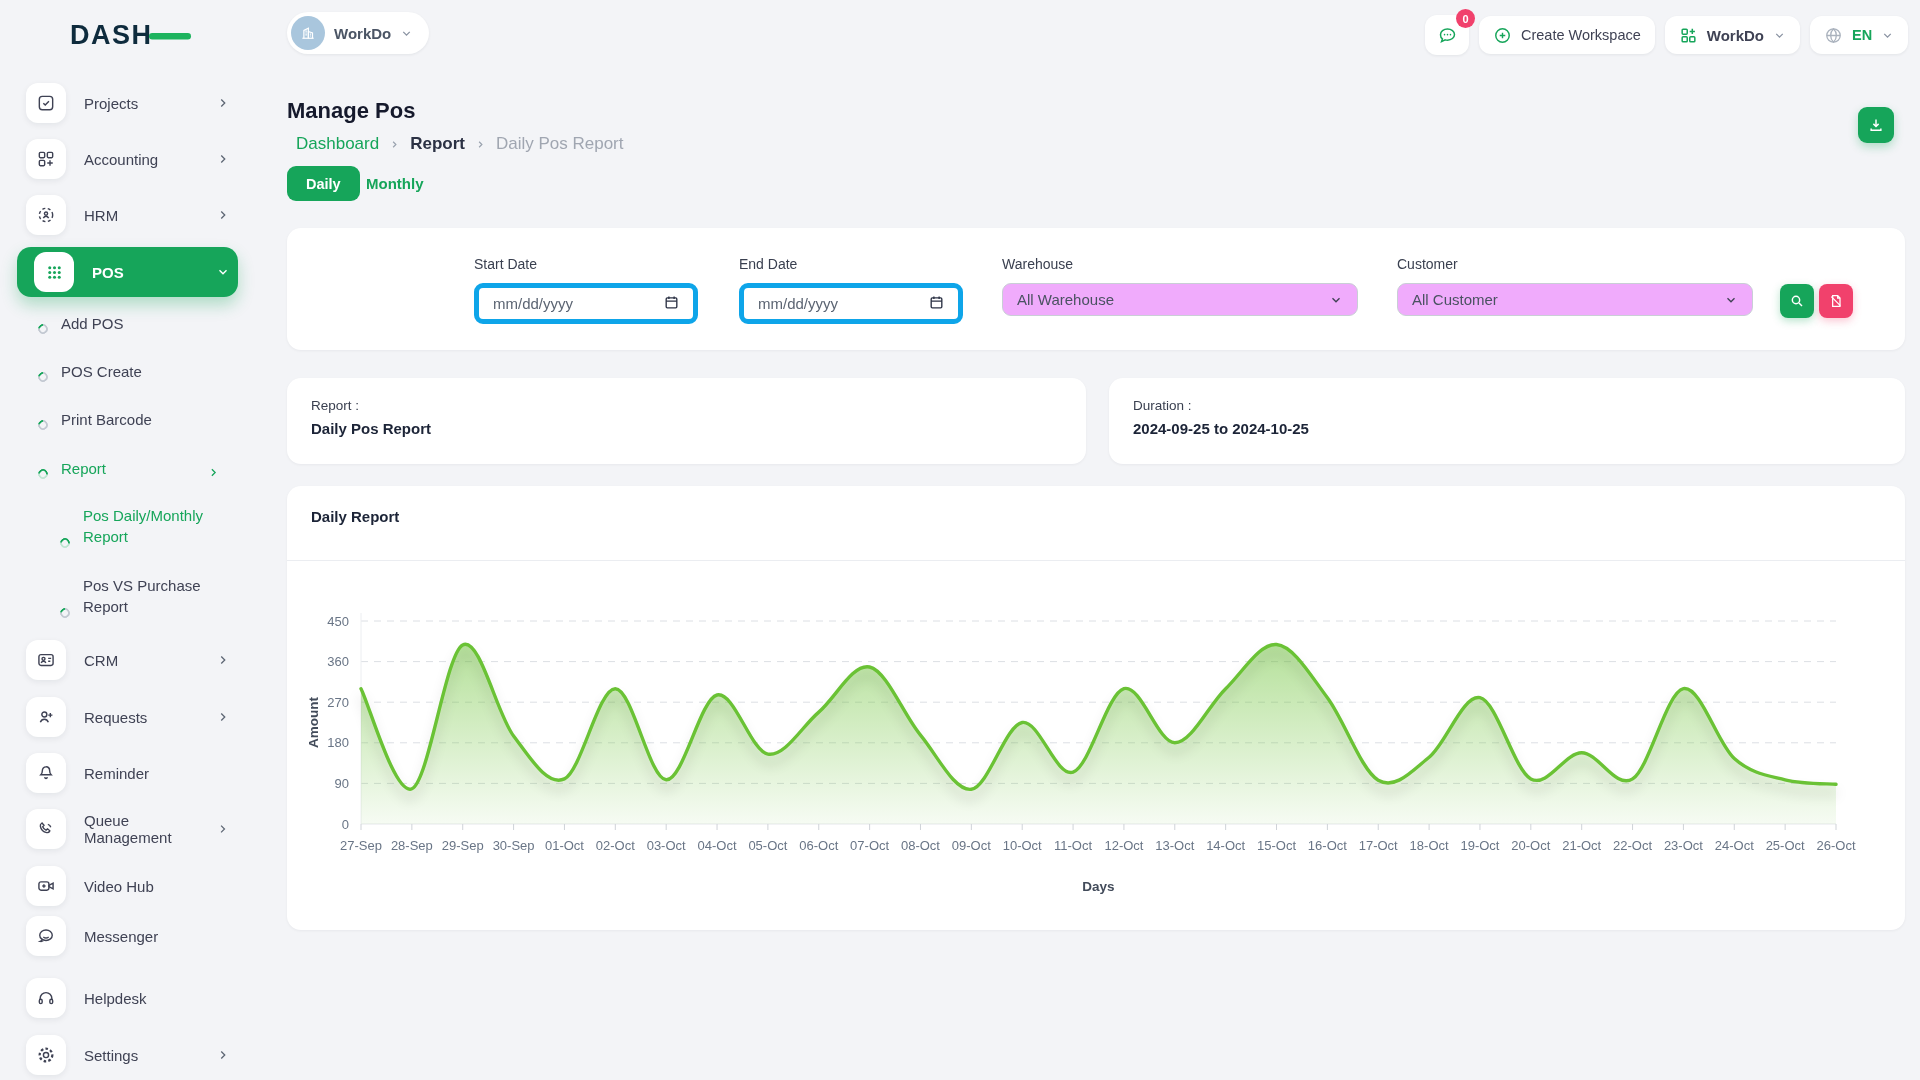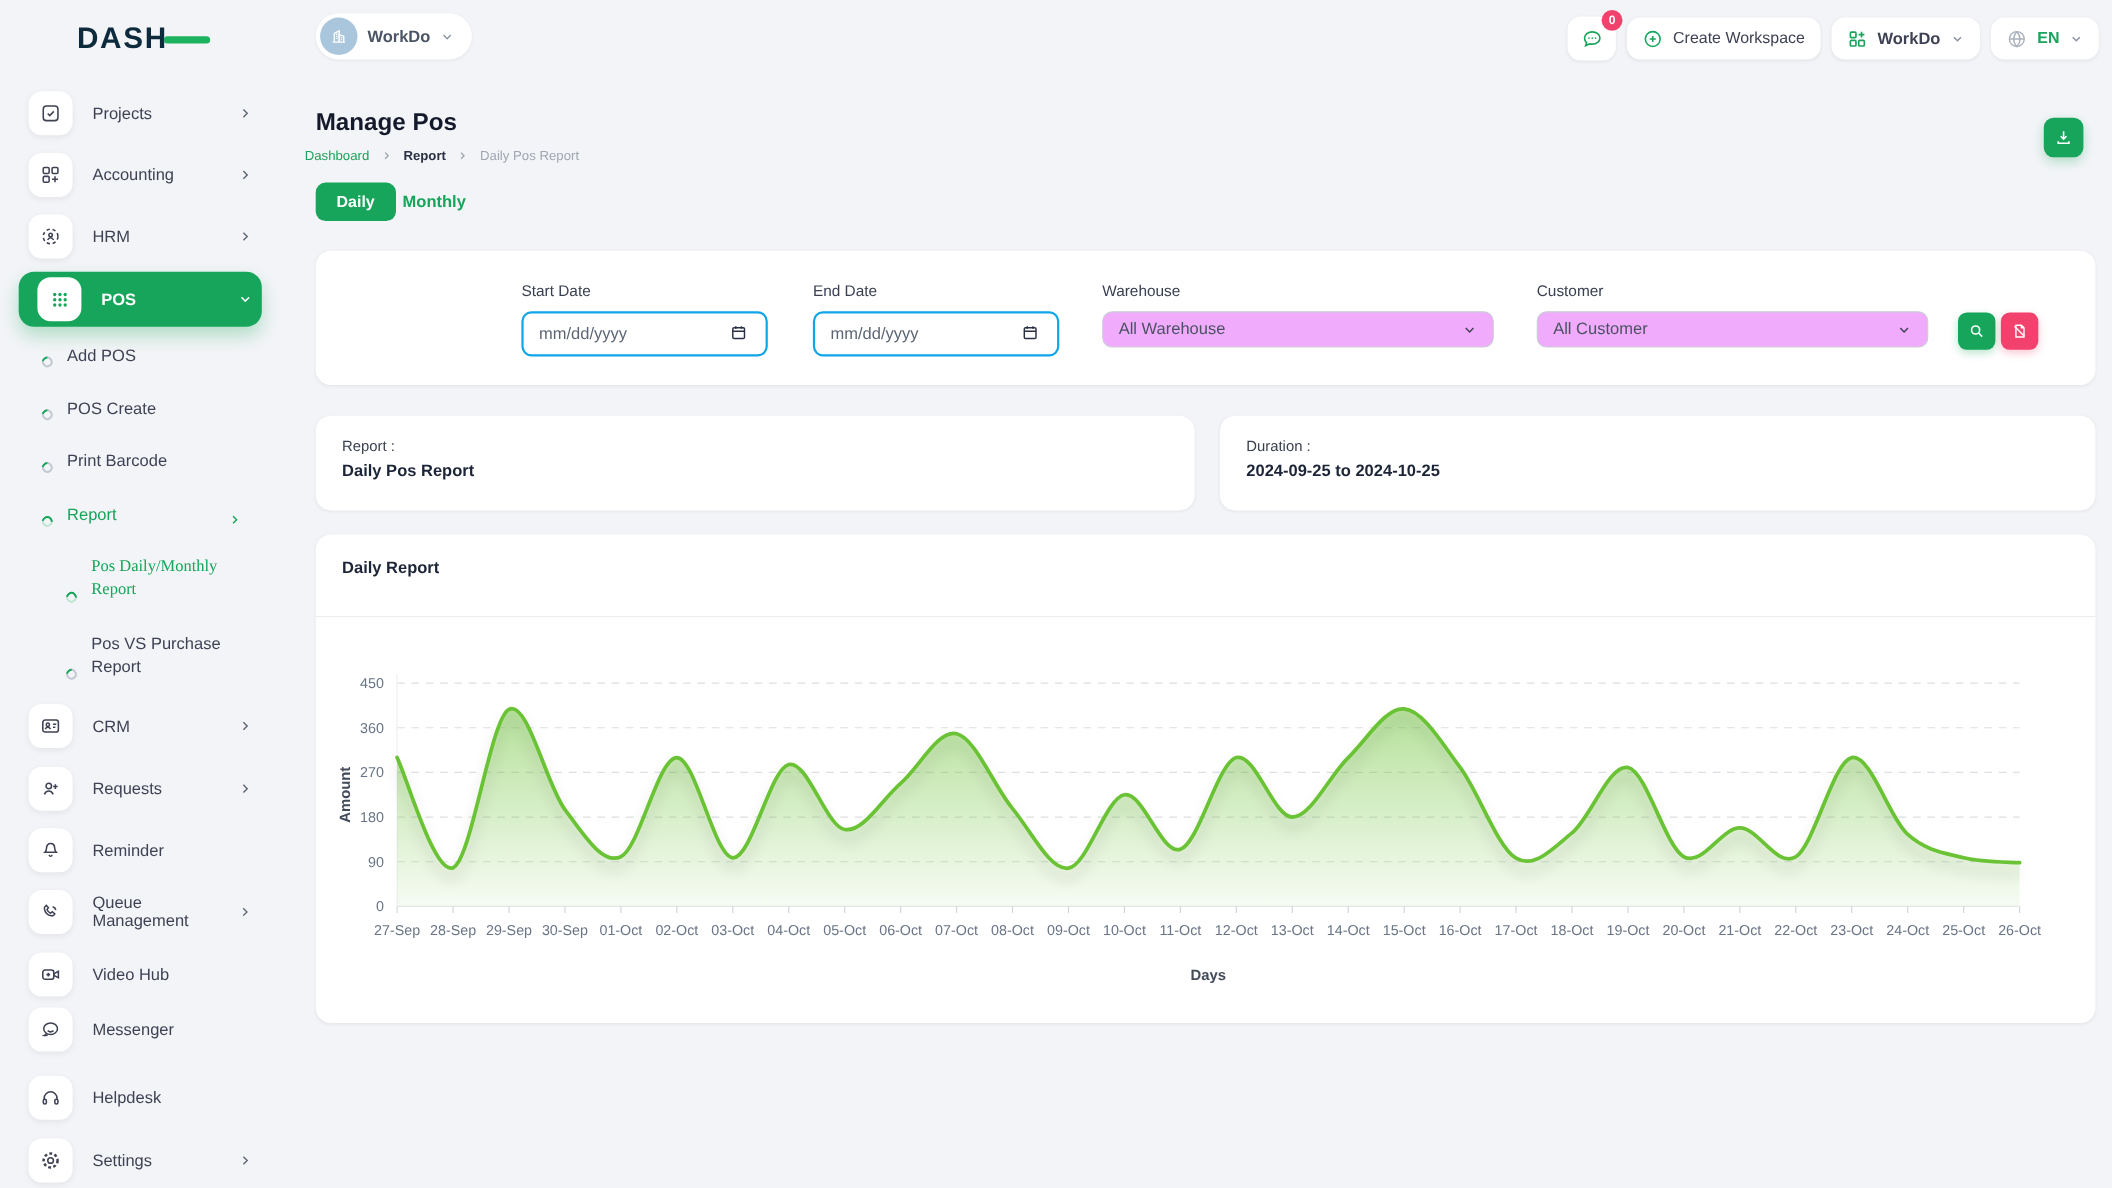--- a/index.html
+++ b/index.html
@@ -38,36 +38,36 @@
   .subnav { position:absolute; left:38px; display:flex; align-items:flex-end; cursor:pointer; width:200px; }
   .bullet { width:10px; height:10px; border-radius:50%; border:2.5px solid #c3c9d2;
     border-top-color:#16a55a; transform:rotate(-40deg); flex:0 0 auto; margin-top:4px; }
   .bullet.green { border-color:#bfe5d2; border-top-color:#16a55a; border-right-color:#16a55a; }
   .sub-label { margin-left:13px; font-size:15px; color:#3f4254; line-height:1.42; }
   .subnav.active .sub-label { color:#16a55a; }
   .subnav .nav-chev { margin-left:auto; margin-right:18px; margin-top:2px; }
 
   
   .page-title { left:287px; top:98px; font-size:22px; font-weight:700; color:#15192c; }
-  .crumbs { left:277px; top:134px; display:flex; align-items:center; gap:10px; font-size:12px; }
+  .crumbs { left:296px; top:134px; display:flex; align-items:center; gap:10px; font-size:17px; }
   .crumb-link { color:#16a55a; cursor:pointer; text-decoration:none; }
   .crumb-mid { color:#2b3144; font-weight:600; cursor:pointer; }
   .crumb-cur { color:#a0a6b1; }
   .dl-btn { left:1858px; top:107px; width:36px; height:36px; border-radius:9px; background:#16a55a;
     border:none; display:flex; align-items:center; justify-content:center; cursor:pointer;
     box-shadow:0 4px 10px rgba(22,165,90,.3); }
   .tab-daily { left:287px; top:166px; height:35px; padding:0 19px; background:#16a55a; color:#fff;
     border:none; border-radius:9px; font-size:14.5px; font-weight:600; cursor:pointer;
     font-family:"Liberation Sans",sans-serif; }
   .tab-monthly { left:366px; top:166px; height:35px; background:none; border:none; color:#16a55a;
     font-size:15px; font-weight:600; cursor:pointer; font-family:"Liberation Sans",sans-serif; }
 
   .card { position:absolute; background:#fff; border-radius:14px; box-shadow:0 1px 3px rgba(16,24,40,.05); }
   .f-label { position:absolute; top:28px; font-size:14px; color:#3a4050;text-align:right; }
-  .f-input { position:absolute; top:55px; height:41px; border:2px solid #0ea5e9; border-radius:9px;
+  .f-input { position:absolute; top:55px; height:41px; border:5px solid #0ea5e9; border-radius:9px;
     background:#fff; font-size:15px; color:#0369a1; padding:0 54px 0 14px;
     font-family:"Liberation Sans",sans-serif; }
   .f-input::placeholder { color:#5c6573; }
   .cal-ic { position:absolute; top:66px; cursor:pointer; }
   .select { position:absolute; top:55px; height:33px; border:1px solid #c9ced6; border-radius:9px;
     background:#f0abfc; display:flex; align-items:center; padding:0 14px; font-size:15px;
     color:#4a5261; cursor:pointer;text-align:center; }
   .select svg { margin-left:auto; }
   .sq-btn { position:absolute; top:56px; width:34px; height:34px; border:none; border-radius:8px;
     display:flex; align-items:center; justify-content:center; cursor:pointer; }
@@ -228,21 +228,21 @@
 <div class="subnav active" style="top:458px;">
   <span class="bullet green"></span>
   <span class="sub-label">Report</span>
   <svg class="nav-chev" width="13" height="13" viewBox="0 0 24 24" fill="none" stroke="#16a55a" stroke-width="2.4">
       <path d="M9 6l6 6-6 6"></path>
     </svg>
 </div>
 
 <div class="subnav active" style="top:505px; left:60px; width:178px;">
   <span class="bullet green"></span>
-  <span class="sub-label" style="width:140px;font-family:Liberation Serif, serif;">Pos Daily/Monthly Report</span>
+  <span class="sub-label" style="width:140px;">Pos Daily/Monthly Report</span>
 </div>
 <div class="subnav" style="top:575px; left:60px; width:178px;">
   <span class="bullet"></span>
   <span class="sub-label" style="width:140px;">Pos VS Purchase Report</span>
 </div>
 
 <div class="nav-item" style="top:640px;">
   <span class="tile">
     <svg width="20" height="20" viewBox="0 0 24 24" fill="none" stroke="#3f4254" stroke-width="1.7">
         <rect x="3.5" y="5.5" width="17" height="13" rx="2.5"></rect>

